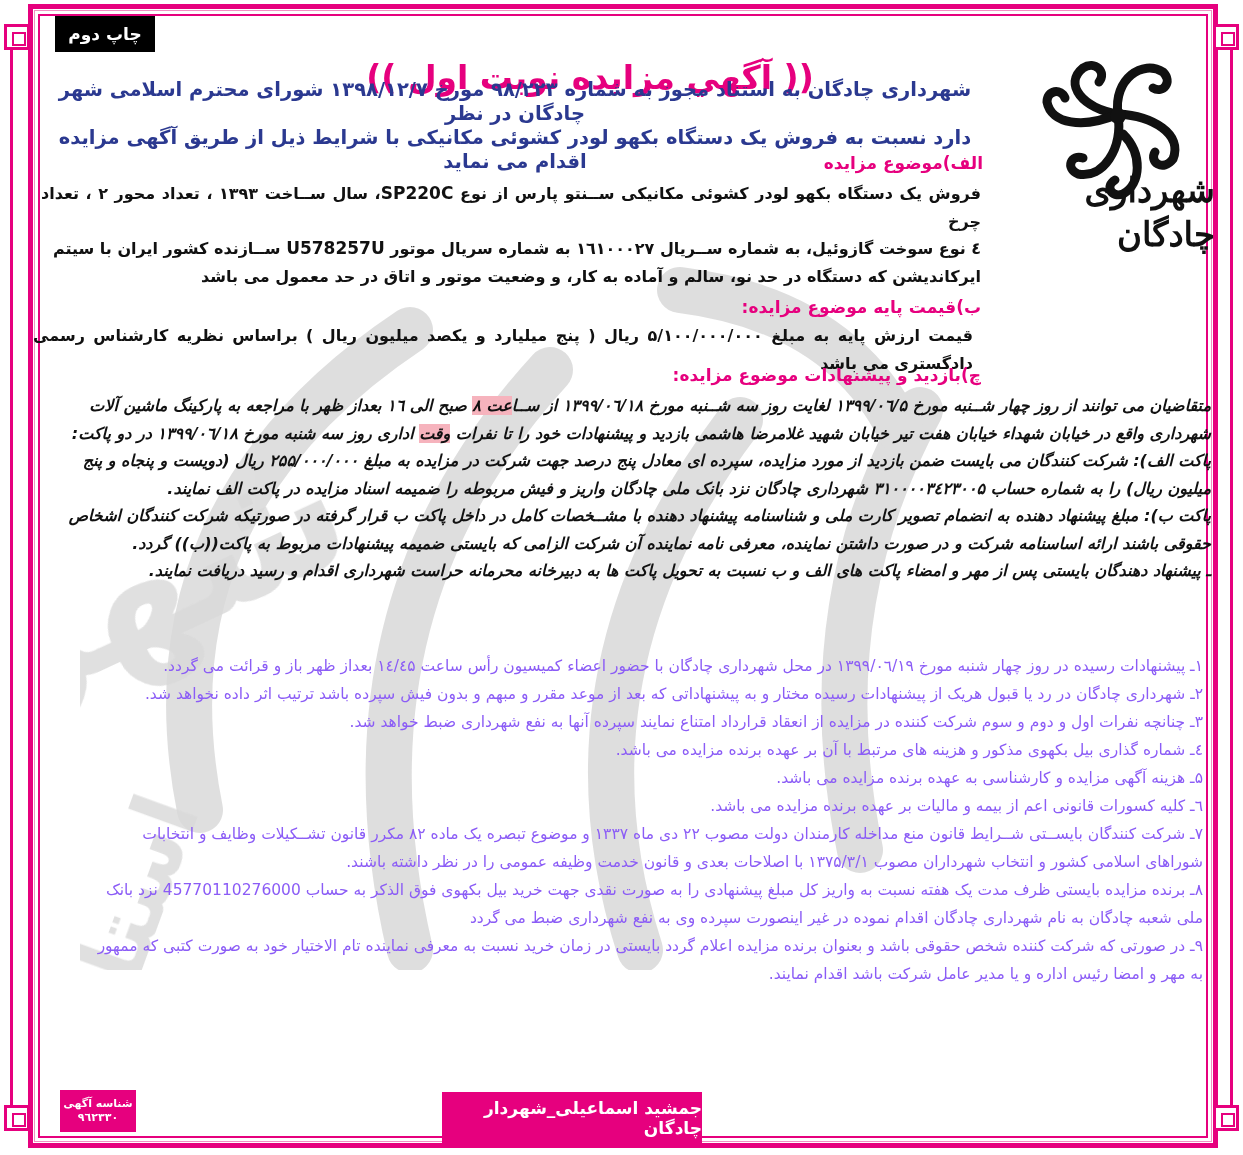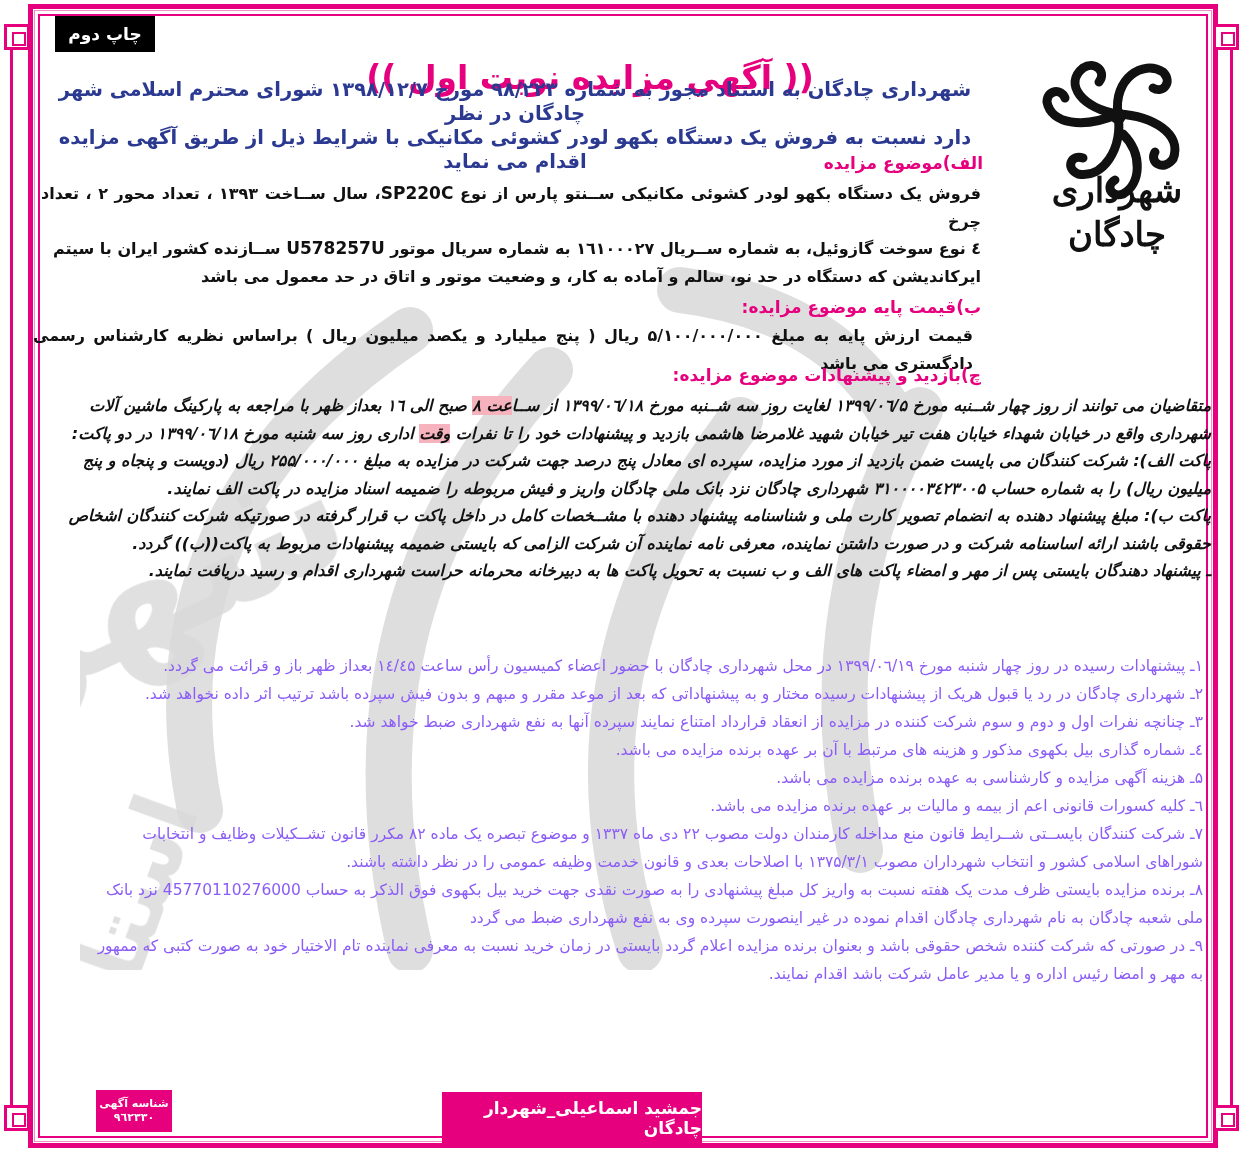--- a/index.html
+++ b/index.html
@@ -36,40 +36,40 @@
       position: absolute; left: 55px; top: 16px; width: 100px; height: 36px;
       background: #000000; color: #fff; font-weight: bold; font-size: 17px;
       display: flex; align-items: center; justify-content: center;
     }
     .main-title {
       position: absolute; left: 270px; top: 20px; width: 640px; text-align: center;
       color: #e6007e; font-weight: bold; font-size: 33px; line-height: 44px; margin-top: 36px;
     }
     .logo { position: absolute; right: 30px; top: 24px; width: 190px; height: 210px; }
     .logo-caption {
-      position: absolute; right: 28px; top: 168px; width: 196px; text-align: center;
+      position: absolute; right: 28px; top: 168px; width: 196px; 
       font-family: "DejaVu Serif", serif; font-size: 34px; font-weight: bold; color: #111; line-height: 44px;
     }
     .intro {
       position: absolute; right: 248px; top: 78px; width: 960px;
       color: #2b3990; font-weight: bold; font-size: 19.5px; line-height: 24px; text-align: center;
     }
     .sec-title { position: absolute; color: #e6007e; font-weight: bold; font-size: 17px; line-height: 22px; }
     .para { position: absolute; font-weight: bold; font-size: 16px; line-height: 27.5px; color: #111; text-align: justify; text-align-last: right; }
     .para .hl { background: #f6b3bd; }
     .en { font-family: "DejaVu Sans", sans-serif; font-weight: bold; direction: ltr; unicode-bidi: embed; font-size: 17px; }
 
     .terms { position: absolute; right: 40px; width: 1170px; top: 652px; }
     .term { color: #8b5cf6; font-weight: normal; font-size: 15.5px; line-height: 28px; text-align: right; }
 
     
     .ad-id {
       position: absolute; left: 60px; top: 1090px; width: 76px; height: 42px;
       background: #e6007e; color: #fff; font-weight: bold; font-size: 11px; line-height: 14px;
-      display: flex; flex-direction: column; align-items: center; justify-content: center; margin-left: 36px;
+      display: flex; flex-direction: column; align-items: center; justify-content: center;
     }
     .signature {
       position: absolute; left: 442px; top: 1092px; width: 260px; height: 52px;
       background: #e6007e; color: #fff; font-weight: bold; font-size: 17px;
       display: flex; align-items: center; justify-content: center;
     }
   </style>
 </head>
 <body>
 

